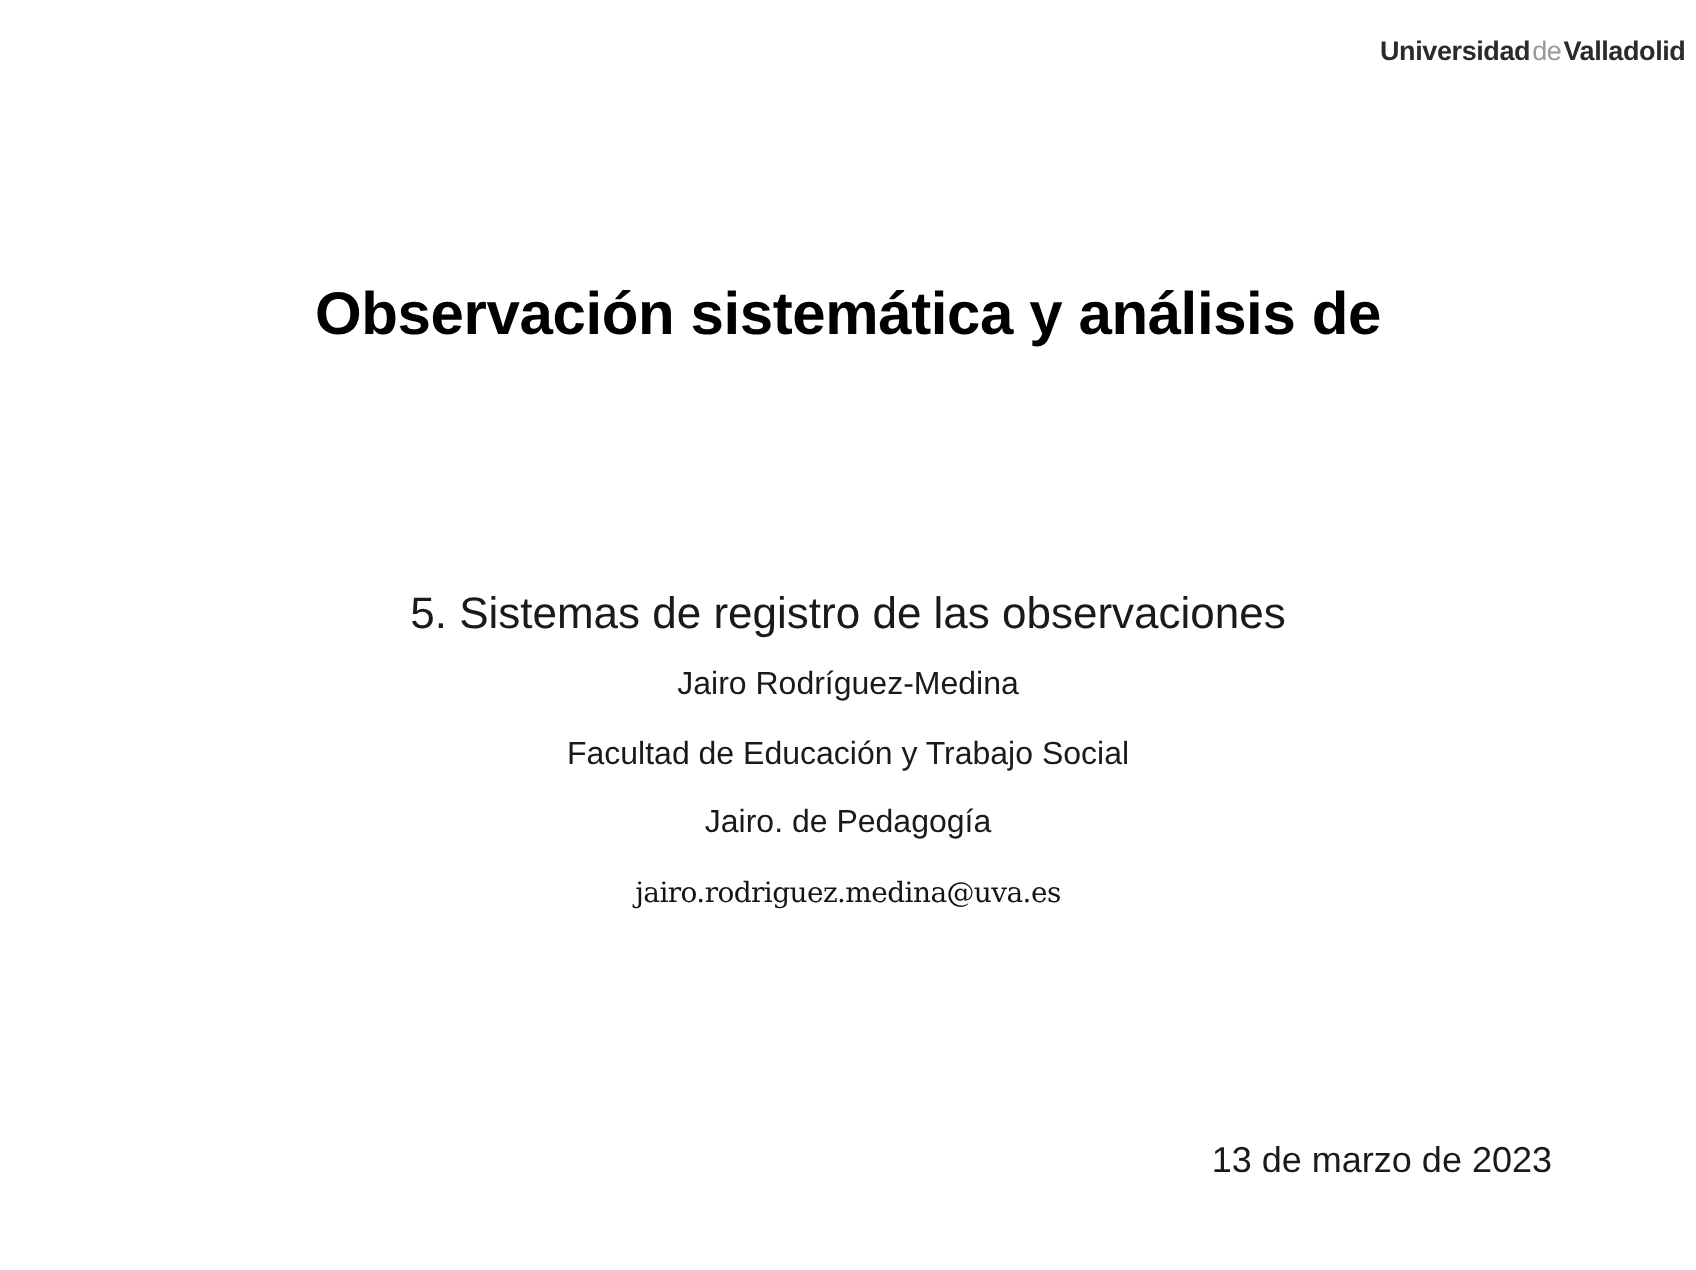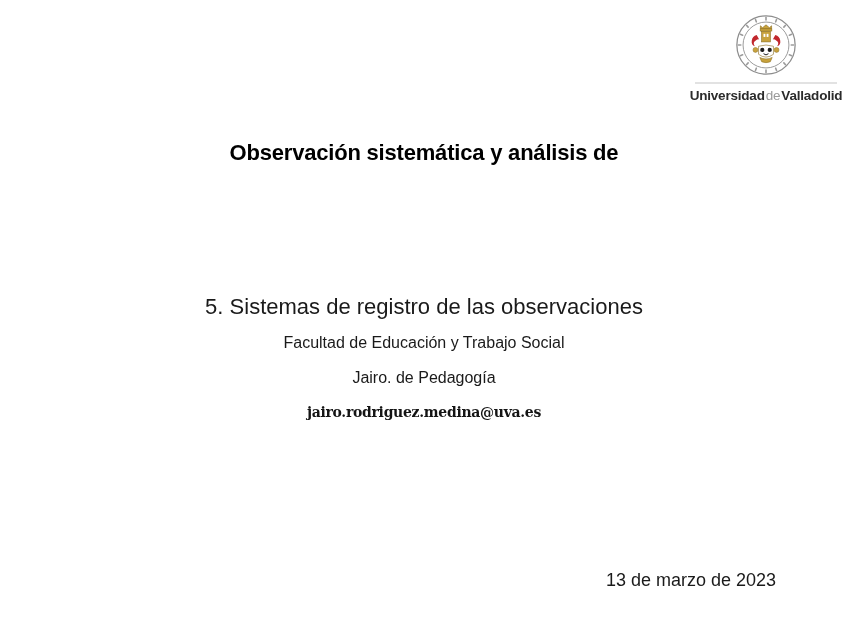--- a/index.html
+++ b/index.html
@@ -23,22 +23,21 @@
     background: #ffffff;
   }
 
   
   #logo-block {
     position: absolute;
     top: 14px;
     right: 6px;
     width: 152px;
     display: flex;
-    flex-direction: column;
-    align-items: center;
+    flex-direction: row;
   }
   #crest {
     width: 62px;
     height: 62px;
     display: block;
   }
   #logo-rule {
     width: 142px;
     height: 2px;
     background: #e2e2e2;
@@ -61,21 +60,21 @@
     padding: 0 1px;
   }
 
   
   #title {
     position: absolute;
     top: 138px;
     left: 60px;
     width: 728px;
     text-align: center;
-    font-size: 22px;
+    font-size: 30px;
     font-weight: bold;
     line-height: 1.32;
     letter-spacing: -0.2px;
     color: #000000;
   }
 
   
   #subtitle {
     position: absolute;
     top: 250px;
@@ -99,21 +98,21 @@
   }
   .author-line {
     font-size: 16px;
     line-height: 34.5px;
     color: #1a1a1a;
     white-space: nowrap;
   }
   #email-line {
     font-family: "DejaVu Serif", "Liberation Serif", serif;
     font-size: 14px;
-    font-weight: bold;
+    font-weight: normal;
     letter-spacing: -0.3px;
     line-height: 34px;
     color: #141414;
   }
 
   
   #date {
     position: absolute;
     top: 570px;
     right: 72px;
@@ -181,20 +180,21 @@
     </div>
   </div>
 
   <div id="title">
     <div>Observación sistemática y análisis de</div>
   </div>
 
   <div id="subtitle">5. Sistemas de registro de las observaciones</div>
 
   <div id="author-block">
+    <div class="author-line">Jairo Rodríguez-Medina</div>
     <div class="author-line">Facultad de Educación y Trabajo Social</div>
     <div class="author-line">Jairo. de Pedagogía</div>
     <div id="email-line">jairo.rodriguez.medina@uva.es</div>
   </div>
 
   <div id="date">13 de marzo de 2023</div>
 
 </div>
 
 </body></html>

